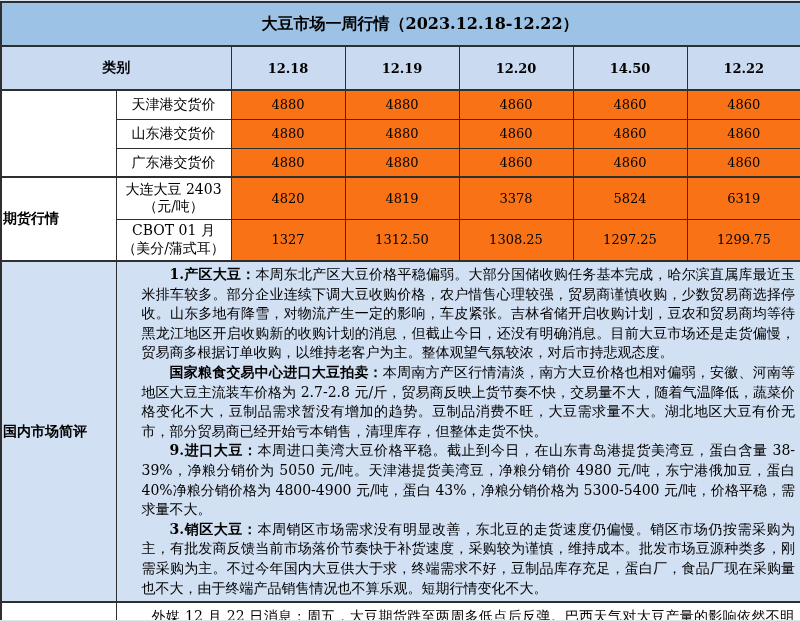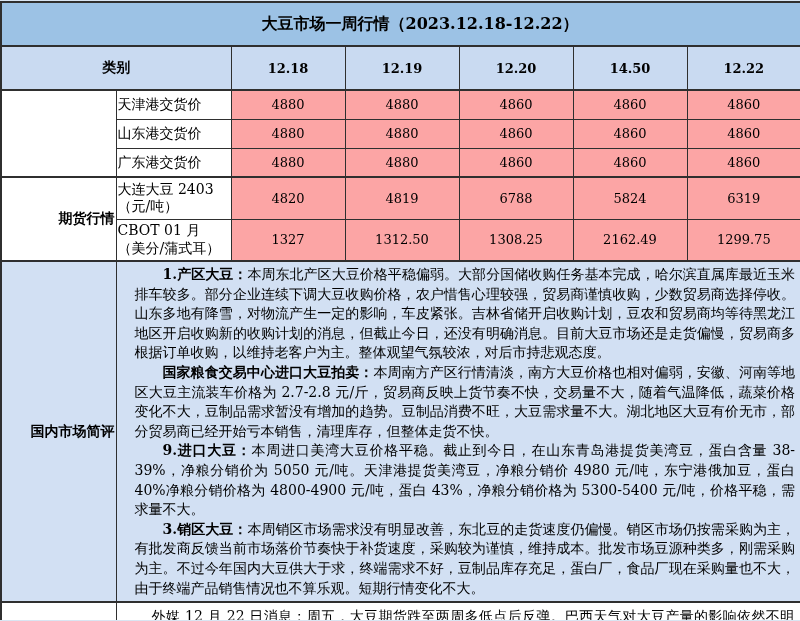--- a/index.html
+++ b/index.html
@@ -9,30 +9,30 @@
         border:2px solid #2f2f2f;background:#fff;}
   td{border:1px solid #2f2f2f;overflow:hidden;vertical-align:middle;}
   
   tr.title-row td{background:#9cc2e5;text-align:center;font-weight:bold;
     font-size:16px;border-bottom:2px solid #2f2f2f;height:40px;padding-left:39px;}
   
   tr.header-row td{background:#c9daf1;text-align:center;font-weight:bold;
     font-size:13px;border-bottom:2px solid #2f2f2f;height:40px;margin-left:21px;}
   tr.header-row td.cat{font-size:14px;}
   
-  td.rowlabel{text-align:left;font-size:14px;background:#fff;line-height:1.25;}
-  td.val{text-align:center;font-size:13px;background:#fca5a5;}
+  td.rowlabel{text-align:center;font-size:14px;background:#fff;line-height:1.25;}
+  td.val{text-align:center;font-size:13px;background:#f97316;}
   tr.spot-row{height:29px;}
   tr.fut-row{height:42px;}
-  td.grouplabel{text-align:right;font-weight:bold;font-size:14px;background:#fff;}
+  td.grouplabel{text-align:left;font-weight:bold;font-size:14px;background:#fff;}
   tr.sec-start td{border-top:2px solid #2f2f2f;}
   
   tr.commentary-row{height:314px;}
   tr.commentary-row td{background:#d2e0f3;}
-  td.commentary-cell{vertical-align:top;padding:3px 5px 3px 18px;}
+  td.commentary-cell{vertical-align:top;padding:3px 5px 3px 25px;}
   .para{font-size:14px;line-height:19.6px;text-align:justify;text-indent:2em;margin:0;}
   .para b{font-weight:bold;}
   
   tr.news-row{height:51px;}
   tr.news-row td{background:#fff;}
   td.news-cell{vertical-align:middle;padding:2px 6px 2px 7px;}
   .newstext{font-size:14px;line-height:22px;text-align:justify;text-indent:2em;margin:0;}
 </style>
 </head>
 <body>
@@ -87,30 +87,30 @@
     <td class="val">4860</td>
     <td class="val">4860</td>
     <td class="val">4860</td>
   </tr>
 
   <tr class="fut-row sec-start">
     <td rowspan="2" class="grouplabel">期货行情</td>
     <td class="rowlabel"><span>大连大豆 2403</span><br><span>（元/吨）</span></td>
     <td class="val">4820</td>
     <td class="val">4819</td>
-    <td class="val">6788</td>
+    <td class="val">3378</td>
     <td class="val">5824</td>
     <td class="val">6319</td>
   </tr>
   <tr class="fut-row">
     <td class="rowlabel"><span>CBOT 01 月</span><br><span>（美分/蒲式耳）</span></td>
     <td class="val">1327</td>
     <td class="val">1312.50</td>
     <td class="val">1308.25</td>
-    <td class="val">2162.49</td>
+    <td class="val">1297.25</td>
     <td class="val">1299.75</td>
   </tr>
 
   <tr class="commentary-row sec-start">
     <td class="grouplabel">国内市场简评</td>
     <td colspan="6" class="commentary-cell">
       <p class="para"><b>1.产区大豆：</b><span>本周东北产区大豆价格平稳偏弱。大部分国储收购任务基本完成，哈尔滨直属库最近玉米排车较多。部分企业连续下调大豆收购价格，农户惜售心理较强，贸易商谨慎收购，少数贸易商选择停收。山东多地有降雪，对物流产生一定的影响，车皮紧张。吉林省储开启收购计划，豆农和贸易商均等待黑龙江地区开启收购新的收购计划的消息，但截止今日，还没有明确消息。目前大豆市场还是走货偏慢，贸易商多根据订单收购，以维持老客户为主。整体观望气氛较浓，对后市持悲观态度。</span></p>
       <p class="para"><b>国家粮食交易中心进口大豆拍卖：</b><span>本周南方产区行情清淡，南方大豆价格也相对偏弱，安徽、河南等地区大豆主流装车价格为 2.7-2.8 元/斤，贸易商反映上货节奏不快，交易量不大，随着气温降低，蔬菜价格变化不大，豆制品需求暂没有增加的趋势。豆制品消费不旺，大豆需求量不大。湖北地区大豆有价无市，部分贸易商已经开始亏本销售，清理库存，但整体走货不快。</span></p>
       <p class="para"><b>9.进口大豆：</b><span>本周进口美湾大豆价格平稳。截止到今日，在山东青岛港提货美湾豆，蛋白含量 38-39%，净粮分销价为 5050 元/吨。天津港提货美湾豆，净粮分销价 4980 元/吨，东宁港俄加豆，蛋白 40%净粮分销价格为 4800-4900 元/吨，蛋白 43%，净粮分销价格为 5300-5400 元/吨，价格平稳，需求量不大。</span></p>
       <p class="para"><b>3.销区大豆：</b><span>本周销区市场需求没有明显改善，东北豆的走货速度仍偏慢。销区市场仍按需采购为主，有批发商反馈当前市场落价节奏快于补货速度，采购较为谨慎，维持成本。批发市场豆源种类多，刚需采购为主。不过今年国内大豆供大于求，终端需求不好，豆制品库存充足，蛋白厂，食品厂现在采购量也不大，由于终端产品销售情况也不算乐观。短期行情变化不大。</span></p>

